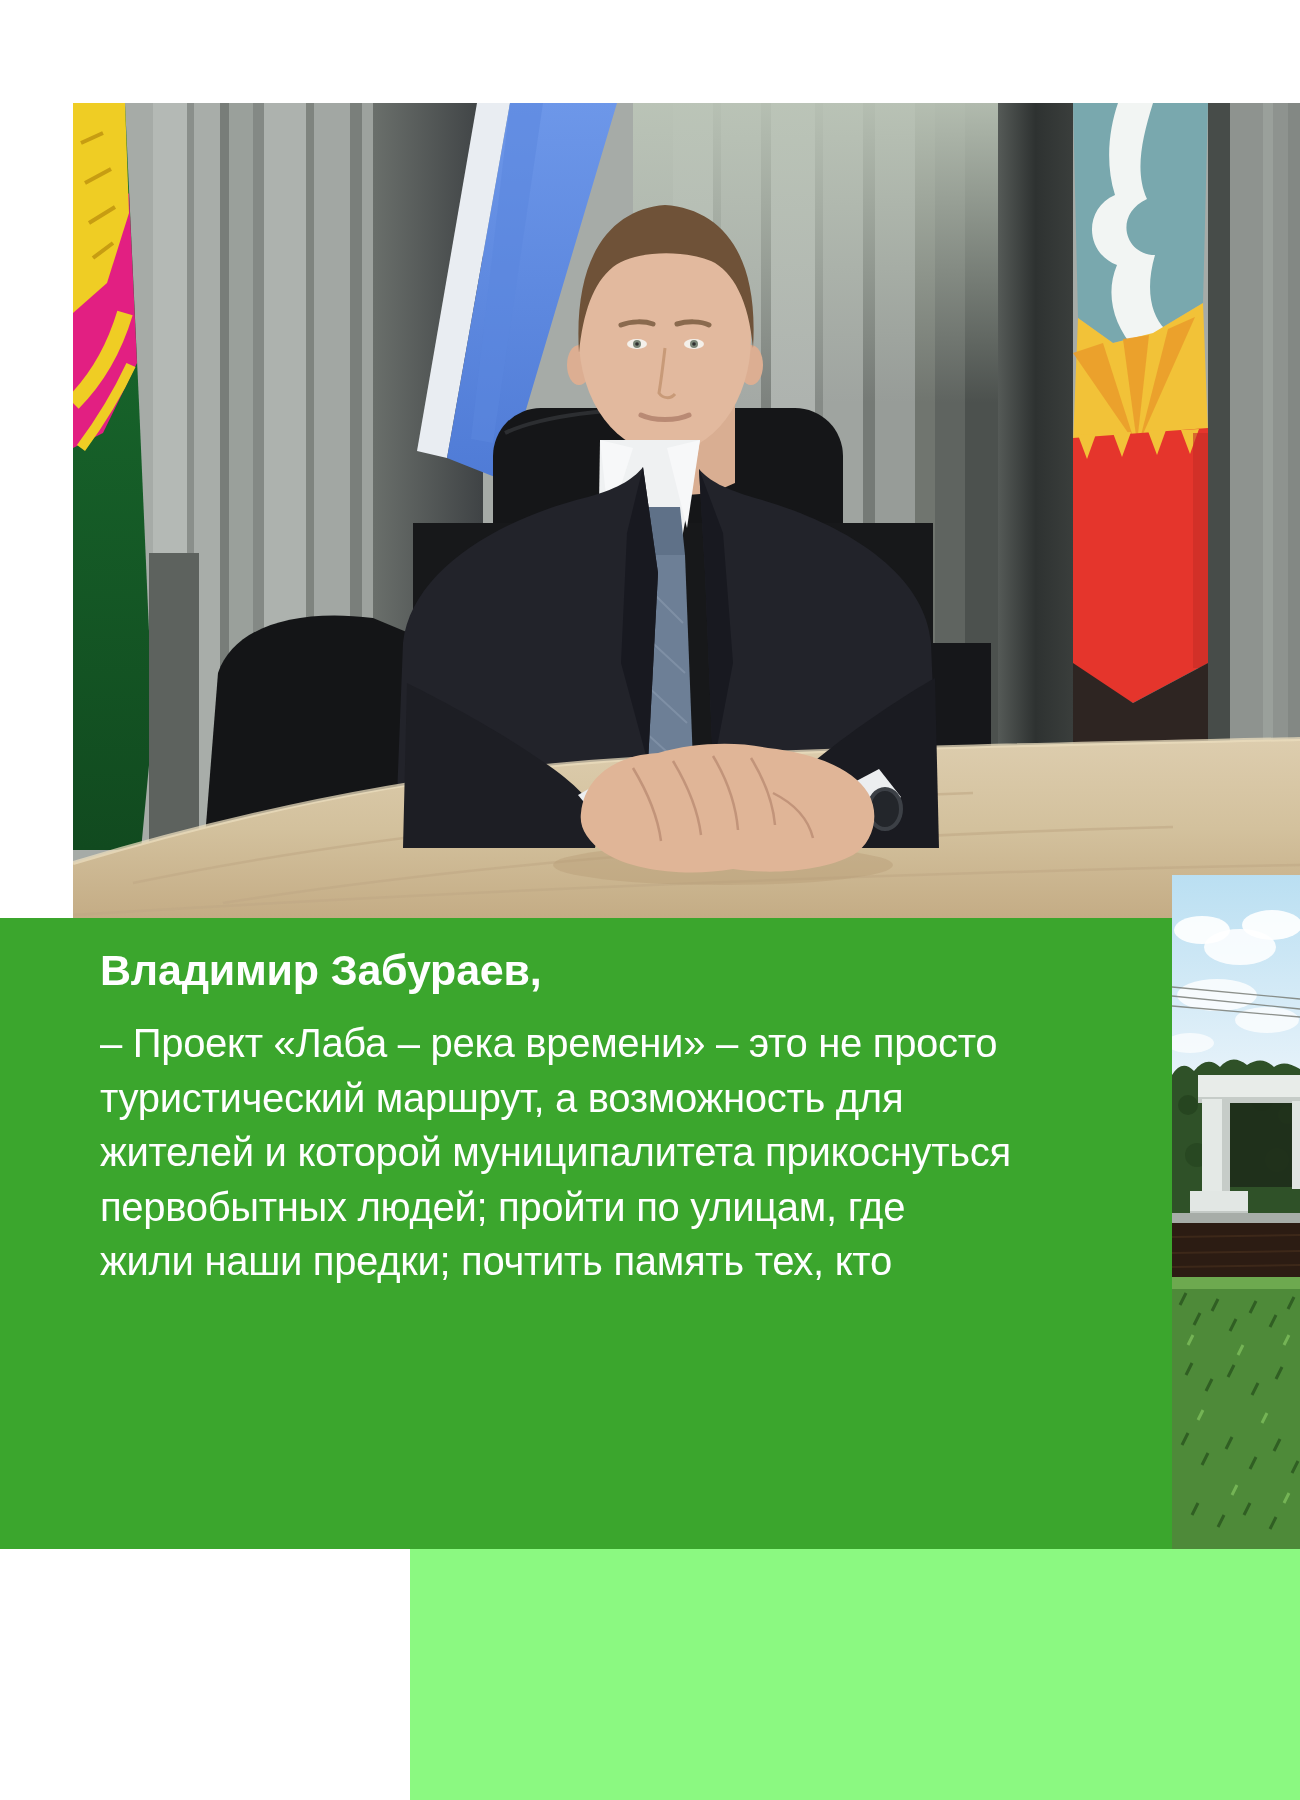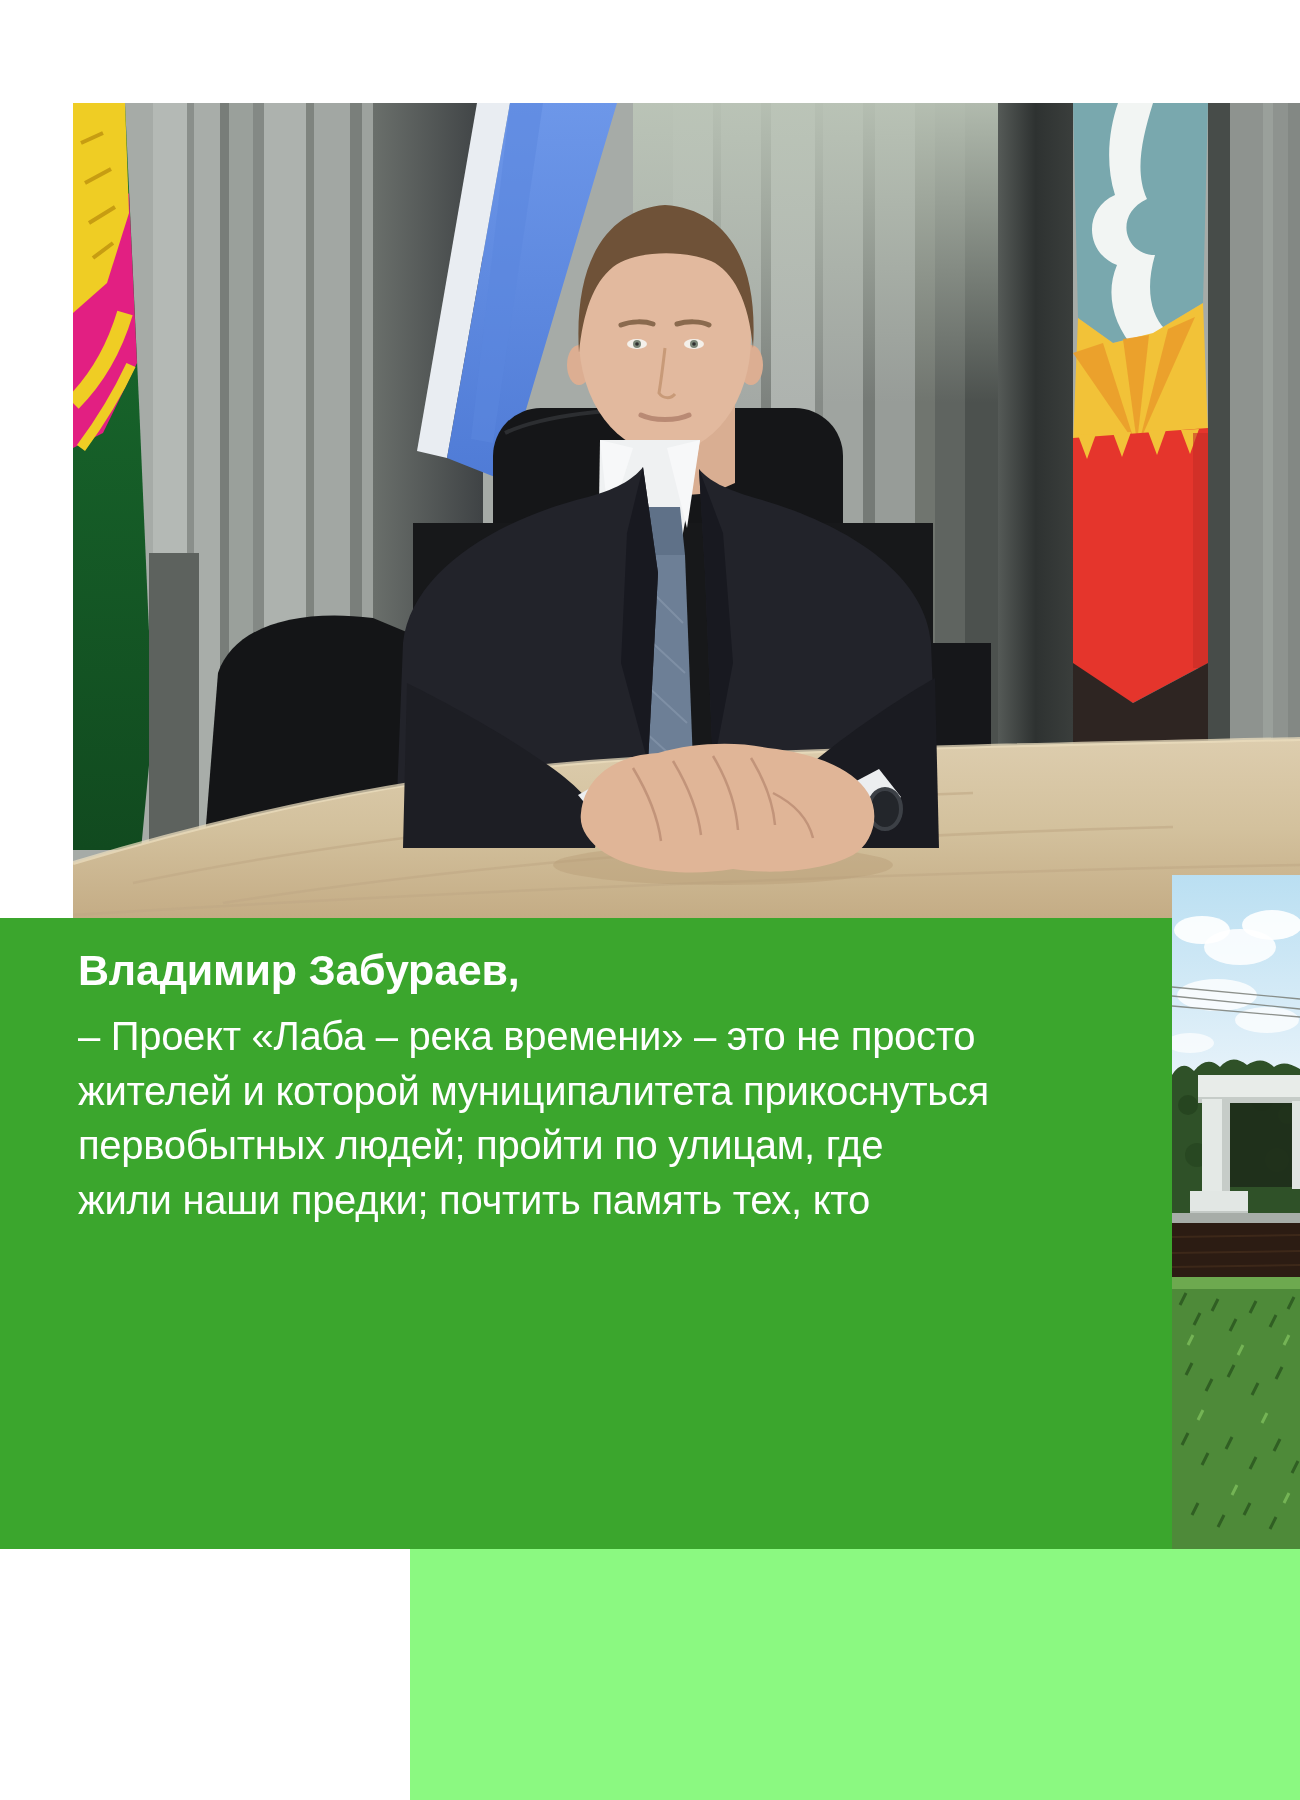--- a/index.html
+++ b/index.html
@@ -3,24 +3,24 @@
 <meta charset="utf-8">
 <style>
   html,body{margin:0;padding:0;background:#ffffff;}
   .page{
     position:relative;width:1300px;height:1800px;background:#ffffff;
     overflow:hidden;font-family:"Liberation Sans", sans-serif;
   }
   .portrait-photo{position:absolute;left:73px;top:103px;width:1227px;height:815px;display:block;}
   .quote-block{
     position:absolute;left:0;top:918px;width:1172px;height:631px;
-    background:#3BA62D;box-sizing:border-box;padding:26px 90px 0 78px;color:#ffffff;
+    background:#3BA62D;box-sizing:border-box;padding:26px 90px 0 100px;color:#ffffff;
   }
   .quote-heading{font-size:43px;line-height:52px;font-weight:700;letter-spacing:-0.2px;}
-  .quote-body{margin-top:13px;font-size:40px;line-height:54.5px;font-weight:400;letter-spacing:-0.3px;}
+  .quote-body{margin-top:20px;font-size:40px;line-height:54.5px;font-weight:400;letter-spacing:-0.3px;}
   .side-photo{position:absolute;left:1172px;top:875px;width:128px;height:674px;display:block;}
   .bottom-accent{position:absolute;left:410px;top:1549px;width:890px;height:251px;background:#8BF981;}
 </style>
 </head>
 <body>
 
 <div class="page">
 
   <svg class="portrait-photo" viewBox="0 0 1227 815" preserveAspectRatio="none" aria-hidden="true">
     <defs>
@@ -176,20 +176,21 @@
       <path d="M 560,665 C 575,690 585,715 588,738 M 600,658 C 615,683 625,708 628,732 M 640,653 C 655,678 663,703 665,727 M 678,655 C 692,678 700,700 702,722 M 700,690 C 720,700 735,715 740,735" stroke="#c2947a" stroke-width="2.5" fill="none"></path>
     </g>
   </svg>
 
   <div class="quote-block">
     <div class="quote-heading">
       <div>Владимир Забураев,</div>
     </div>
     <div class="quote-body">
       <div>– Проект «Лаба – река времени» – это не просто</div>
+      <div>туристический маршрут, а возможность для</div>
       <div>жителей и которой муниципалитета прикоснуться</div>
       <div>первобытных людей; пройти по улицам, где</div>
       <div>жили наши предки; почтить память тех, кто</div>
     </div>
   </div>
 
   <svg class="side-photo" viewBox="0 0 128 674" preserveAspectRatio="none" aria-hidden="true">
     <defs>
       <linearGradient id="skyGrad" x1="0" y1="0" x2="0" y2="1">
         <stop offset="0" stop-color="#badff2"></stop>

